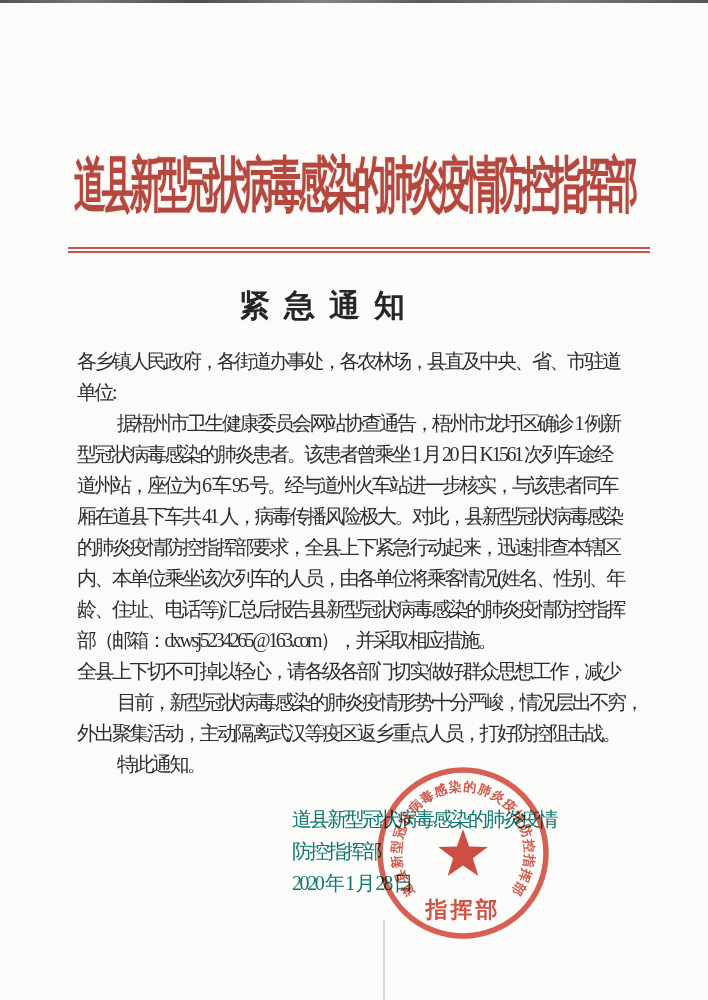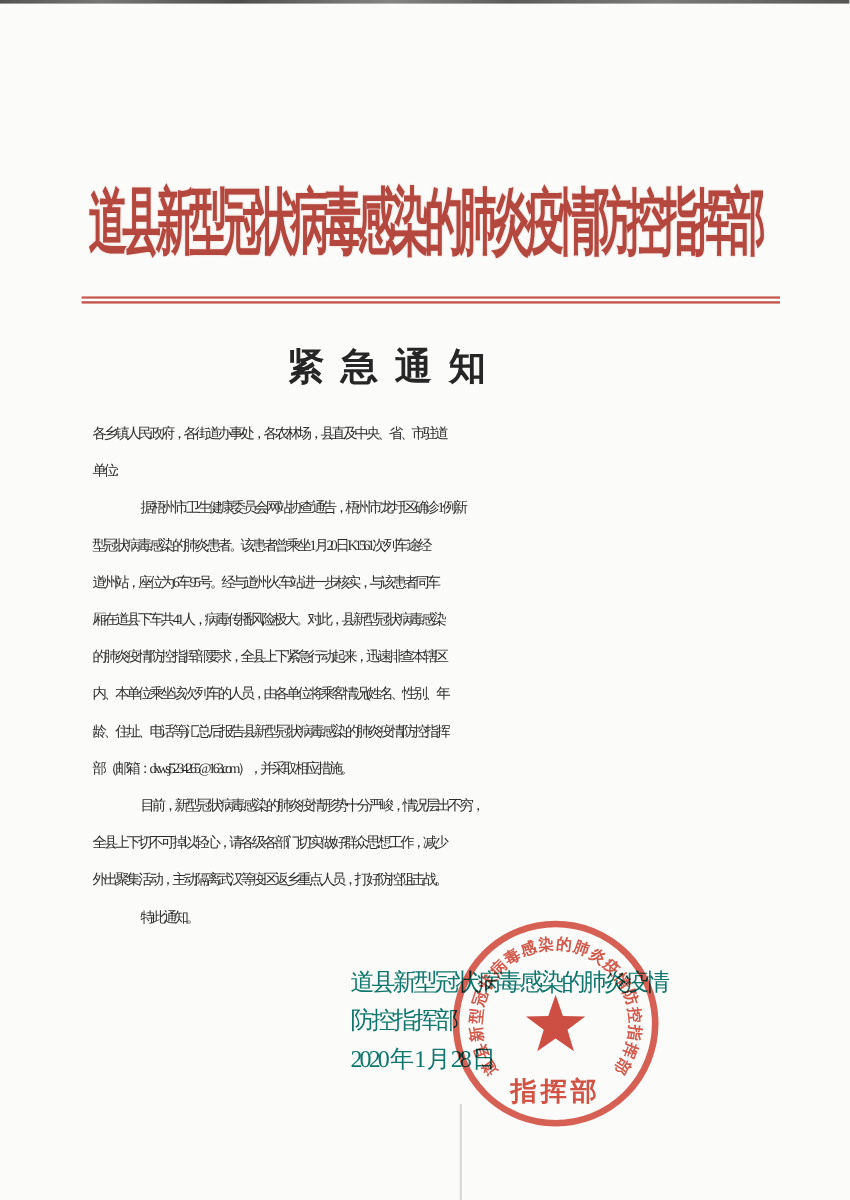--- a/index.html
+++ b/index.html
@@ -36,21 +36,21 @@
   .rule .r2{height:2px;background:#c4564d;}
   
   .doc-title{
     position:absolute;left:0;top:285px;width:644px;text-align:center;
     font-size:31px;font-weight:bold;color:#262626;
     letter-spacing:.45em;text-indent:.45em;white-space:nowrap;
   }
   
   .body-text{
     position:absolute;left:77px;top:346px;width:566px;
-    font-size:12px;color:#2d2d2d;letter-spacing:-2.5px;
+    font-size:20px;color:#2d2d2d;letter-spacing:-2.5px;
   }
   .line{height:31px;line-height:31px;white-space:nowrap;}
   .line.indent{text-indent:40px;}
   
   .signature{
     position:absolute;left:292px;top:803px;width:268px;
     font-size:20px;color:#0f766e;letter-spacing:-2.4px;
   }
   .signature .sig-line{height:32px;line-height:32px;white-space:nowrap;}
   .signature .centered{text-align:left;}
@@ -82,22 +82,22 @@
     <div class="line">各乡镇人民政府，各街道办事处，各农林场，县直及中央、省、市驻道</div>
     <div class="line">单位:</div>
     <div class="line indent">据梧州市卫生健康委员会网站协查通告，梧州市龙圩区确诊 1 例新</div>
     <div class="line">型冠状病毒感染的肺炎患者。该患者曾乘坐 1 月 20 日 K1561 次列车途经</div>
     <div class="line">道州站，座位为 6 车 95 号。经与道州火车站进一步核实，与该患者同车</div>
     <div class="line">厢在道县下车共 41 人，病毒传播风险极大。对此，县新型冠状病毒感染</div>
     <div class="line">的肺炎疫情防控指挥部要求，全县上下紧急行动起来，迅速排查本辖区</div>
     <div class="line">内、本单位乘坐该次列车的人员，由各单位将乘客情况(姓名、性别、年</div>
     <div class="line">龄、住址、电话等)汇总后报告县新型冠状病毒感染的肺炎疫情防控指挥</div>
     <div class="line">部（邮箱：dxwsj5234265@163.com），并采取相应措施。</div>
+    <div class="line">全县上下切不可掉以轻心，请各级各部门切实做好群众思想工作，减少</div>
     <div class="line indent">目前，新型冠状病毒感染的肺炎疫情形势十分严峻，情况层出不穷，</div>
-    <div class="line">全县上下切不可掉以轻心，请各级各部门切实做好群众思想工作，减少</div>
     <div class="line">外出聚集活动，主动隔离武汉等疫区返乡重点人员，打好防控阻击战。</div>
     <div class="line indent">特此通知。</div>
   </div>
 
 <div class="signature">
   <div class="sig-line">道县新型冠状病毒感染的肺炎疫情</div>
   <div class="sig-line centered">防控指挥部</div>
   <div class="sig-line centered">2020 年 1 月 28 日</div>
 </div>
 

